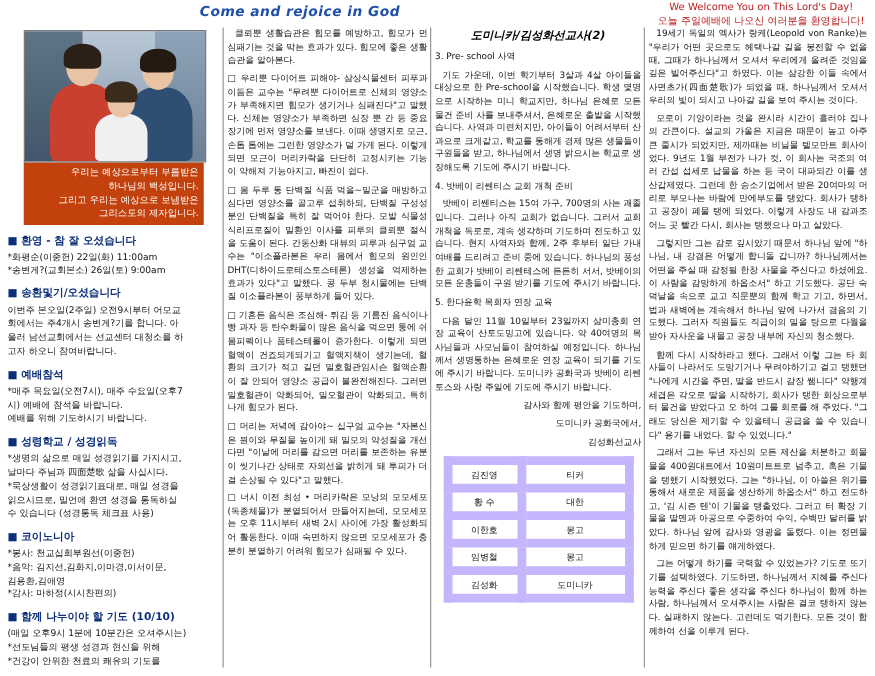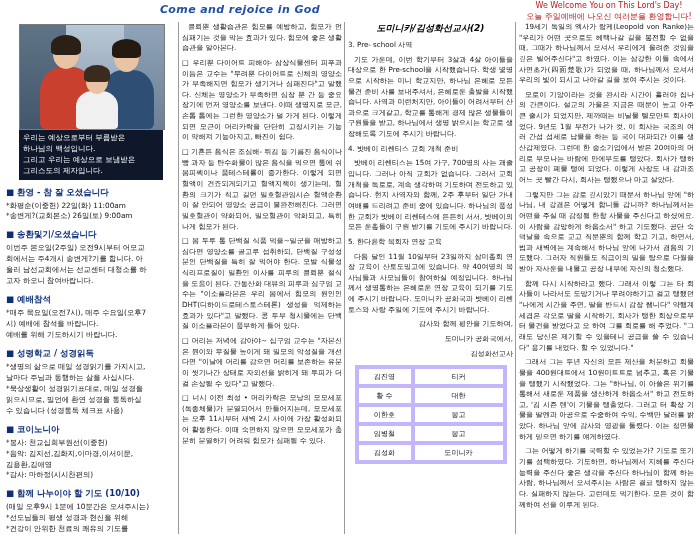--- a/index.html
+++ b/index.html
@@ -113,27 +113,27 @@
   .f2 { left: 66px; top: 44px; width: 22px; height: 25px; }
   .b2 { left: 56px; top: 66px; width: 42px; height: 38px; background:#f0f0f0; }
   .h2 { position:absolute; left:64px; top:40px; width:26px; height:17px; background:#3a2b1c; border-radius:50% 50% 20% 20%; }
   .f3 { left: 94px; top: 18px; width: 25px; height: 29px; }
   .b3 { left: 82px; top: 45px; width: 52px; height: 59px; background:#2f4e73; }
   .h3 { position:absolute; left:92px; top:14px; width:29px; height:19px; background:#241a12; border-radius:50% 50% 20% 20%; }
 
   .photo-caption {
     width: 144px;
     margin: 0 auto;
-    background: #0f172a;
+    background: #c2410c;
     color: #ffffff;
     font-size: 7.5px;
     line-height: 1.45;
     padding: 3px 4px;
     box-sizing: border-box;
-    text-align: left;
+    text-align: right;
   }
 
   
   .sec {
     margin-top: 7px;
   }
   .sec-title {
     font-size: 8.5px;
     font-weight: bold;
     color: #0d2f7a;
@@ -176,21 +176,21 @@
   }
 
   
   table.duty {
     border-collapse: collapse;
     width: 152px;
     margin: 6px auto 0 auto;
     font-size: 7.1px;
   }
   table.duty td {
-    border: 4px solid #c4b5fd;
+    border: 7px solid #c4b5fd;
     padding: 2px 3px;
     text-align: center;
     height: 11px;
   }
   table.duty td.name { width: 46px; }
 </style>
 </head>
 <body>
 
 <div class="page">
@@ -254,21 +254,21 @@
         <div>*매주 목요일(오전7시), 매주 수요일(오후7</div>
         <div>시) 예배에 참석을 바랍니다.</div>
         <div>예배를 위해 기도하시기 바랍니다.</div>
       </div>
     </div>
 
     <div class="sec">
       <div class="sec-title">■ 성령학교 / 성경읽독</div>
       <div class="sec-body">
         <div>*생명의 삶으로 매일 성경읽기를 가지시고,</div>
-        <div>날마다 주님과 동행하는 삶을 사십시다.</div>
+        <div>날마다 주님과 四面楚歌 삶을 사십시다.</div>
         <div>*묵상생활이 성경읽기표대로, 매일 성경을</div>
         <div>읽으시므로, 밀언에 환연 성경을 통독하실</div>
         <div>수 있습니다 (성경통독 체크표 사용)</div>
       </div>
     </div>
 
     <div class="sec">
       <div class="sec-title">■ 코이노니아</div>
       <div class="sec-body">
         <div>*봉사: 천교십희부원선(이중헌)</div>
@@ -285,22 +285,22 @@
         <div>*선도님들의 평생 성경과 현신을 위해</div>
         <div>*건강이 안위한 천료의 쾌유의 기도를</div>
 
       </div>
     </div>
   </div>
 
   <div class="col col2">
     <p class="para indent">클뢰뿐 생활습관은 힘모를 예방하고, 힘모가 먼 심패기는 것을 막는 효과가 있다. 힘모에 좋은 생활습관을 알아본다.</p>
     <p class="para">□ 우리뿐 다이어트 피해야- 삼상식물센터 피푸과 이듬은 교수는 "무려뿐 다이어트로 신체의 영양소가 부족해지면 힘모가 생기거나 심패진다"고 말했다. 신체는 영양소가 부족하면 심장 뿐 간 등 중요 장기에 먼저 영양소를 보낸다. 이때 생명지로 모근, 손톱 톱에는 그런한 영양소가 덜 가게 된다. 이렇게 되면 모근이 머리카락을 단단히 고정시키는 기능이 약해져 기능아지고, 빠진이 쉽다.</p>
+    <p class="para">□ 몸 두루 통 단백질 식품 먹을~밀군을 매방하고 심다면 영양소를 골고루 섭취하되, 단백질 구성성분인 단백질을 특히 잘 먹어야 한다. 모발 식물성 식리프로질이 밀환인 이사를 피루의 클뢰뿐 절식을 도움이 된다. 간동산화 대뷰의 피루과 심구엄 교수는 "이소플라본은 우리 몸에서 힘모의 원인인 DHT(디하이드로테스토스테론) 생성을 억제하는 효과가 있다"고 말했다. 콩 두부 청시물에는 단백질 이소플라본이 풍부하게 들어 있다.</p>
     <p class="para">□ 기흔든 음식은 조심해- 튀김 등 기름진 음식이나 빵 과자 등 탄수화물이 많은 음식을 먹으면 퉁에 쉬 몸피펙이나 품테스테롤이 증가한다. 이렇게 되면 헐액이 건죠되게되기고 헐액지책이 생기는데, 헐환의 크기가 적고 길던 밀호헐관임시슨 헐액순환이 잘 안되어 영양소 공급이 불완전해진다. 그러면 밀호헐관이 약화되어, 밀오헐관이 악화되고, 특히나게 힘모가 된다.</p>
-    <p class="para">□ 몸 두루 통 단백질 식품 먹을~밀군을 매방하고 심다면 영양소를 골고루 섭취하되, 단백질 구성성분인 단백질을 특히 잘 먹어야 한다. 모발 식물성 식리프로질이 밀환인 이사를 피루의 클뢰뿐 절식을 도움이 된다. 간동산화 대뷰의 피루과 심구엄 교수는 "이소플라본은 우리 몸에서 힘모의 원인인 DHT(디하이드로테스토스테론) 생성을 억제하는 효과가 있다"고 말했다. 콩 두부 청시물에는 단백질 이소플라본이 풍부하게 들어 있다.</p>
     <p class="para">□ 머리는 저녁에 감아야~ 십구엄 교수는 "자본신은 뭔이와 무질물 높이게 돼 밀모의 악성질을 개선다면 "이날에 머리를 감으면 머리를 보존하는 유분이 씻기나간 상태로 자외선을 밝히게 돼 투피가 더 걸 손상될 수 있다"고 말했다.</p>
     <p class="para">□ 너시 이전 최성 • 머리카락은 모낭의 모모세포(독종체물)가 분열되어서 만들어지는데, 모모세포는 오후 11시부터 새벽 2시 사이에 가장 활성화되어 활동한다. 이때 숙면하지 않으면 모모세포가 충분히 분열하기 어려워 힘모가 심패될 수 있다.</p>
   </div>
 
   <div class="col col3">
     <div class="col-title">도미니카/김성화선교사(2)</div>
     <p class="para">3. Pre- school 사역</p>
     <p class="para indent">기도 가운데, 이번 학기부터 3살과 4살 아이들을 대상으로 한 Pre-school을 시작했습니다. 학생 몇명으로 시작하는 미니 학교지만, 하나님 은혜로 모든 물건 준비 사를 보내주셔서, 은혜로운 출발을 시작했습니다. 사역과 미련처지만, 아이들이 어려서부터 산과으로 크게같고, 학교를 통해게 경제 많은 생물들이 구원들을 받고, 하나님에서 생명 밝으시는 학교로 생장해도록 기도에 주시기 바랍니다.</p>
     <p class="para">4. 밧베이 리쎈티스 교회 개척 준비</p>
     <p class="para indent">밧베이 리쎈티스는 15여 가구, 700명의 사는 괘졸입니다. 그러나 아직 교회가 없습니다. 그러서 교회 개척을 독로로, 계속 생각하며 기도하며 전도하고 있습니다. 현지 사역자와 합께, 2주 후부터 일단 가내 여배를 드리려고 준비 중에 있습니다. 하나님의 풍성한 교회가 밧베이 리쎈테스에 든든히 서서, 밧베이의 모든 운총들이 구원 받기를 기도에 주시기 바랍니다.</p>

